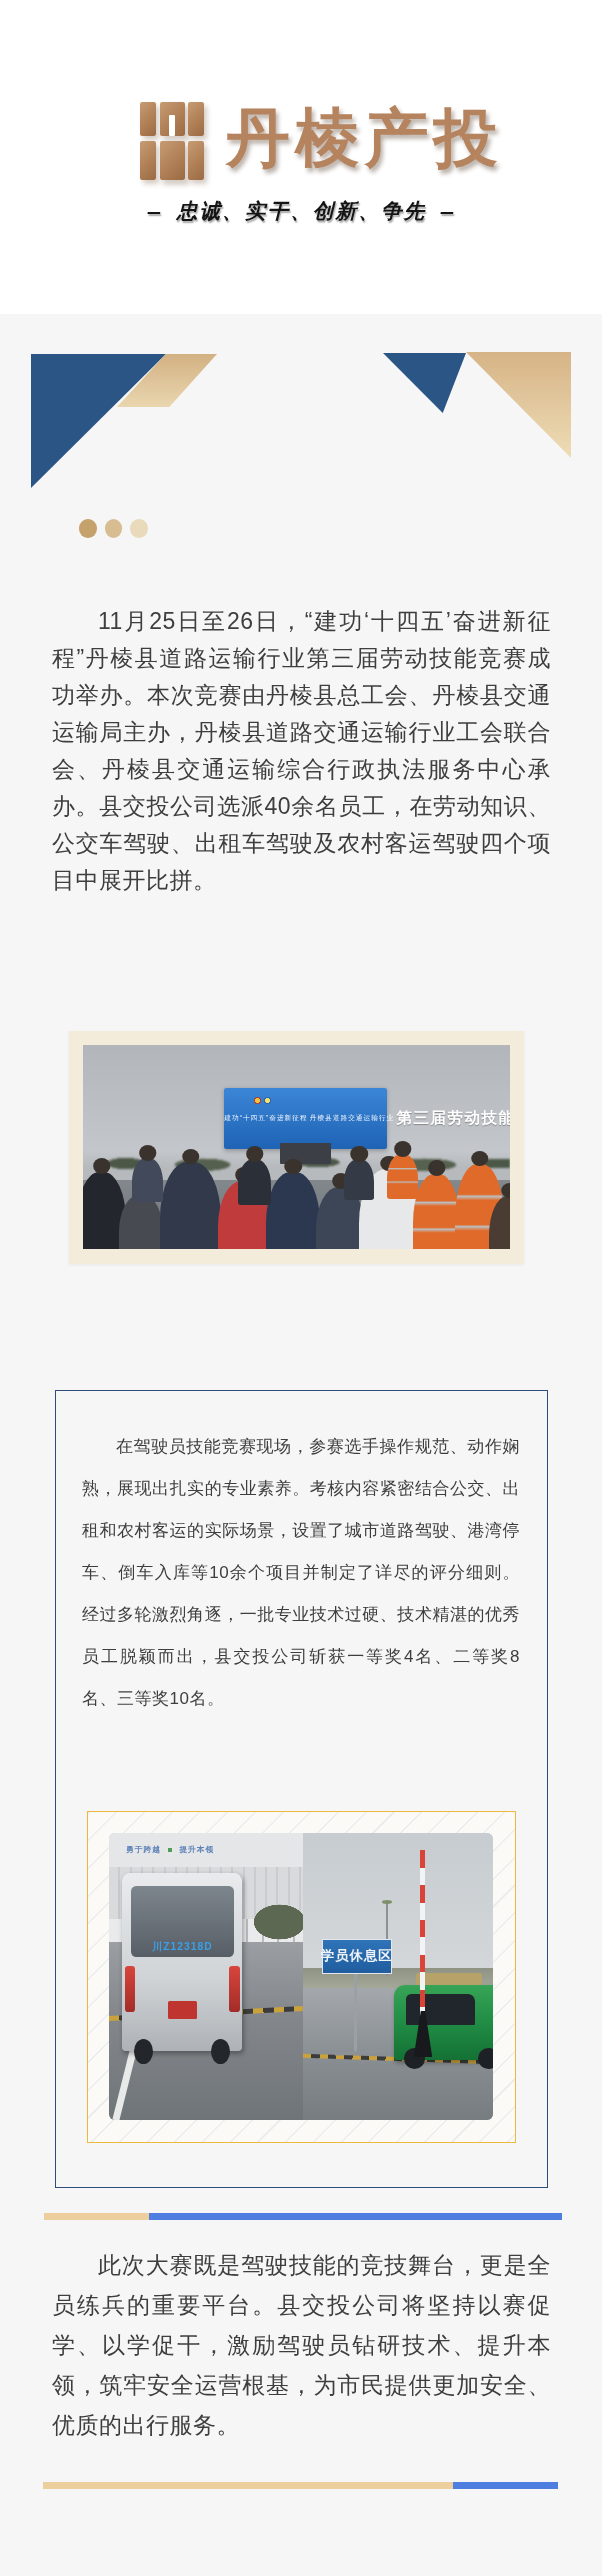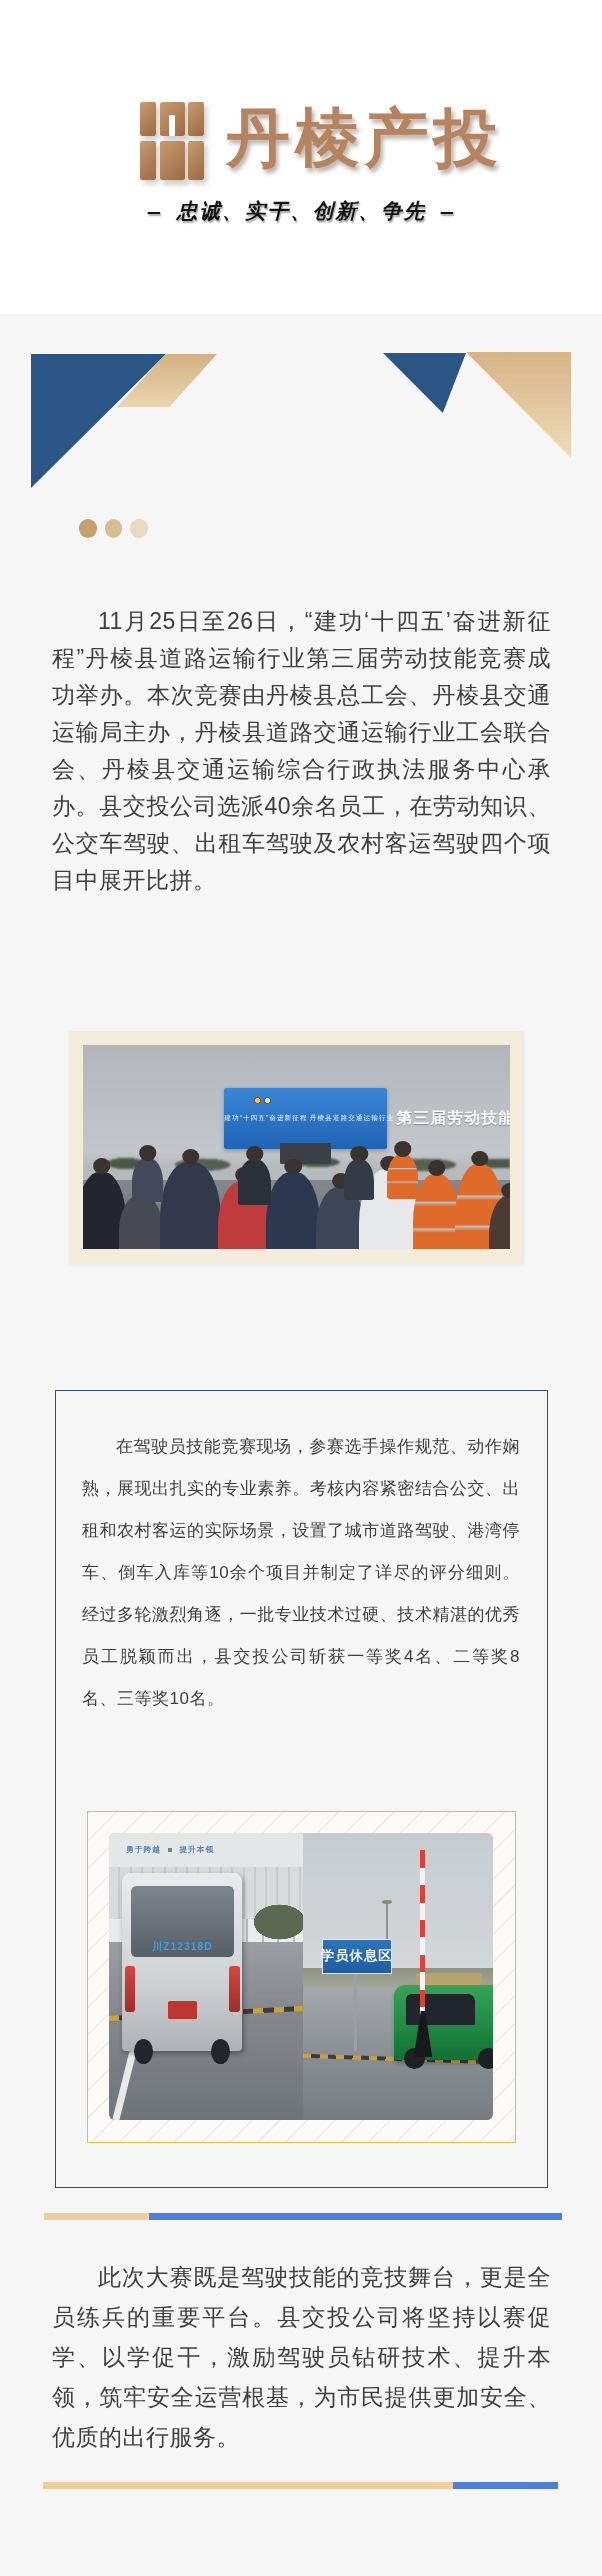--- a/index.html
+++ b/index.html
@@ -36,21 +36,21 @@
 
   #dots { position:absolute; left:79px; top:205px; display:flex; gap:8.2px; }
   #dots span { width:17.5px; height:18.5px; border-radius:50%; }
   #dots .d1 { background:#c5a16c; }
   #dots .d2 { background:#d8bd93; }
   #dots .d3 { background:#e8dabb; }
 
   .para { position:absolute; left:52px; width:499px; font-size:23px; color:#3e3e3e;
     text-align:justify; text-indent:2em; letter-spacing:0.5px; }
   #para1 { top:289px;  line-height:37px; }
-  #para3 { top:1931px; line-height:40px;margin-top:12px; }
+  #para3 { top:1931px; line-height:40px; }
 
   
   #photo1-frame { position:absolute; left:69px; top:717px; width:455px; height:233px; background:#f3ecdb; box-shadow:0 1px 3.1px rgba(0,0,0,.06); }
   #photo1 { position:absolute; left:14.4px; top:14.4px; width:427px; height:204px; overflow:hidden;
     background:linear-gradient(180deg,#b2b6bb 0%,#c3c6ca 52%,#b7babd 60%); }
   #p1-trees { position:absolute; left:0; top:52%; width:100%; height:12%;
     background:radial-gradient(ellipse 31px 9.3px at 10% 50%, #4b5747 60%, transparent 61%),
                radial-gradient(ellipse 46px 10.3px at 28% 55%, #55604e 60%, transparent 61%),
                radial-gradient(ellipse 36px 8.2px at 55% 45%, #4b5747 60%, transparent 61%),
                radial-gradient(ellipse 52px 10.3px at 80% 55%, #566150 60%, transparent 61%),

